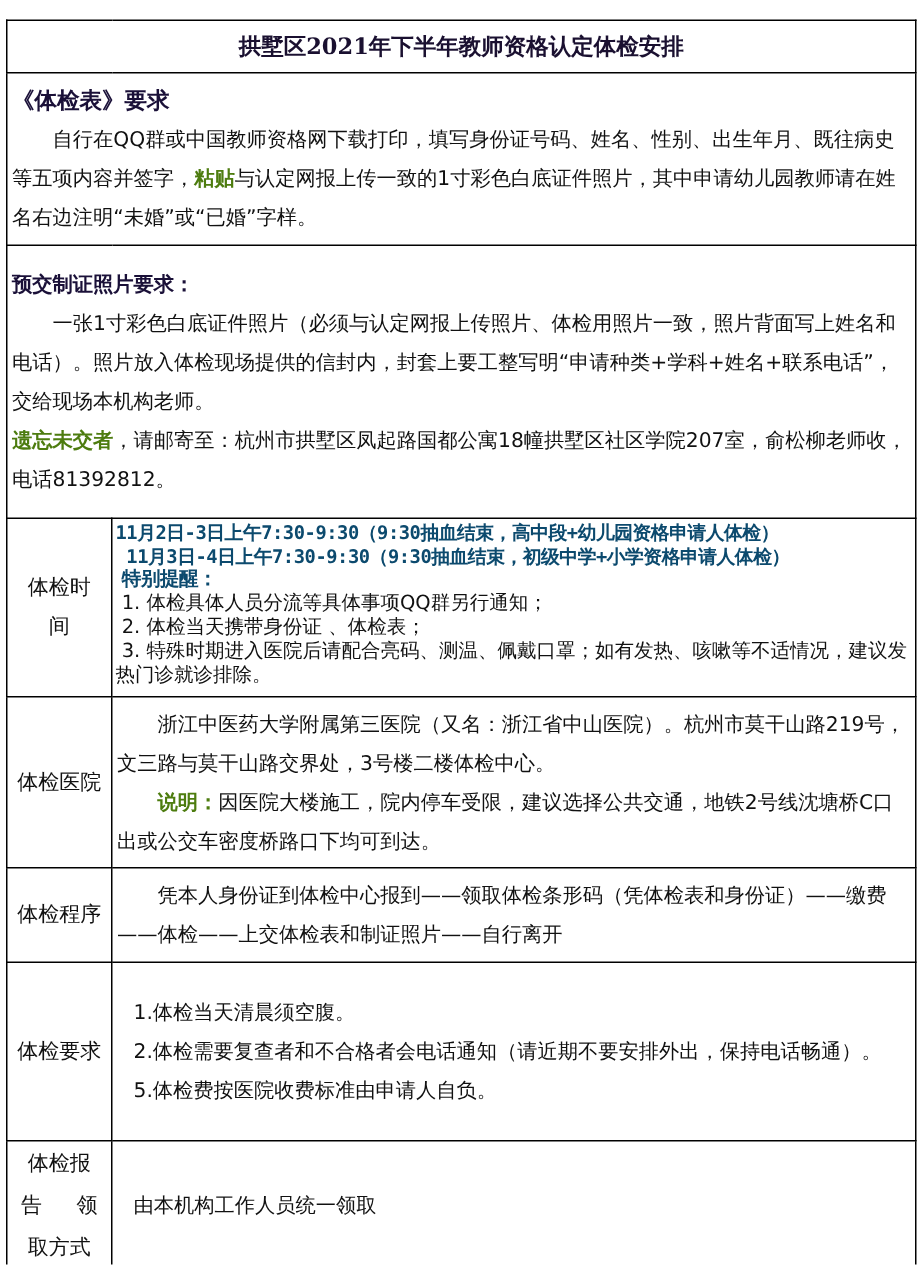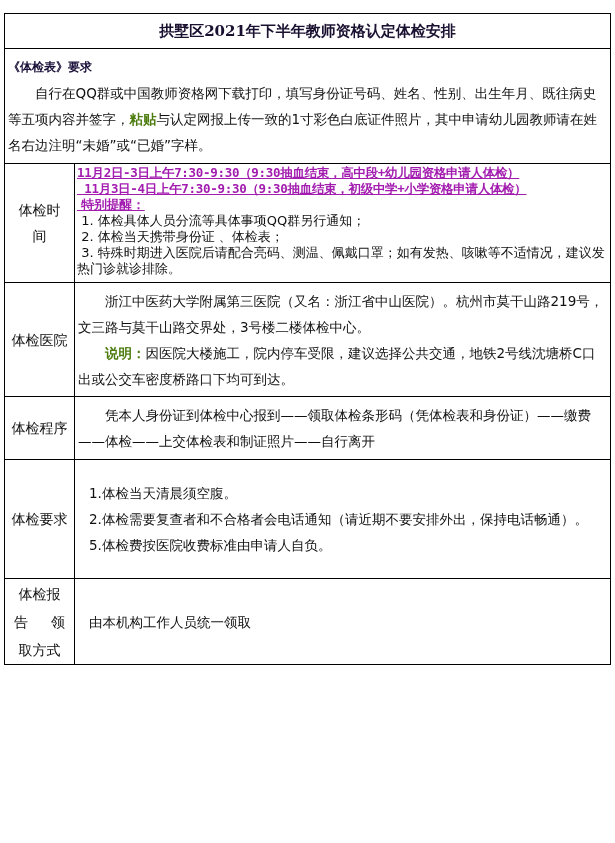--- a/index.html
+++ b/index.html
@@ -4,46 +4,53 @@
 <style>
   html, body { margin:0; padding:0; background:#ffffff; }
   body { width:615px; height:843px; position:relative; font-family:"DejaVu Sans","Liberation Sans",sans-serif; color:#111; }
   table { position:absolute; left:4px; top:13px; width:607px; border-collapse:collapse; table-layout:fixed; }
   td { border:1px solid #000; vertical-align:middle; padding:0 3px; font-size:13.5px; }
   .title { height:34px; text-align:center; font-family:"DejaVu Serif","Liberation Serif",serif; font-weight:bold; font-size:15px; color:#1a1030; }
   .bold { font-weight:bold; color:#1a1038; }
   .para { line-height:26px; margin:0; }
   .indent { text-indent:2em; }
   .label { text-align:center; font-size:14px; line-height:26px; }
-  .sched { font-family:"DejaVu Sans Mono","Liberation Mono",monospace; font-weight:bold; color:#a21caf; font-size:12.5px; line-height:16px; margin:0; letter-spacing:-0.3px; white-space:nowrap;text-decoration:underline; }
+  .sched { font-family:"DejaVu Sans Mono","Liberation Mono",monospace; font-weight:bold; color:#0c4a6e; font-size:12.5px; line-height:16px; margin:0; letter-spacing:-0.3px; white-space:nowrap; }
   .small { font-size:13px; line-height:16px; margin:0; }
   .strong-inline { font-weight:bold; color:#4d7c0f; }
   .justify-label { display:flex; justify-content:space-between; padding:0 6px; }
 </style>
 </head>
 <body>
 
 <table>
   <colgroup>
       <col style="width:70px">
       <col>
     </colgroup>
 
   <tbody>
       <tr style="height:35px">
     <td colspan="2" class="title">拱墅区2021年下半年教师资格认定体检安排</td>
   </tr>
 
   <tr style="height:115px">
     <td colspan="2" style="padding:2px 3px;">
-      <p class="para bold" style="font-size:12px;">《体检表》要求</p>
+      <p class="para bold" style="font-size:15px;">《体检表》要求</p>
       <p class="para indent"><span>自行在QQ群或中国教师资格网下载打印，填写身份证号码、姓名、性别、出生年月、既往病史等五项内容并签字，</span><span class="strong-inline">粘贴</span><span>与认定网报上传一致的1寸彩色白底证件照片，其中申请幼儿园教师请在姓名右边注明“未婚”或“已婚”字样。</span></p>
     </td>
   </tr>
 
+  <tr style="height:182px">
+    <td colspan="2" style="padding:2px 3px;">
+      <p class="para bold">预交制证照片要求：</p>
+      <p class="para indent">一张1寸彩色白底证件照片（必须与认定网报上传照片、体检用照片一致，照片背面写上姓名和电话）。照片放入体检现场提供的信封内，封套上要工整写明“申请种类+学科+姓名+联系电话”，交给现场本机构老师。</p>
+      <p class="para"><span class="strong-inline">遗忘未交者</span><span>，请邮寄至：杭州市拱墅区凤起路国都公寓18幢拱墅区社区学院207室，俞松柳老师收，电话81392812。</span></p>
+    </td>
+  </tr>
 
   <tr style="height:119px">
     <td class="label">
       <div>体检时</div>
       <div>间</div>
     </td>
     <td style="padding:1px 2px; vertical-align:top;">
       <p class="sched">11月2日-3日上午7:30-9:30（9:30抽血结束，高中段+幼儿园资格申请人体检）</p>
       <p class="sched" style="white-space:pre;"> 11月3日-4日上午7:30-9:30（9:30抽血结束，初级中学+小学资格申请人体检）</p>
       <p class="sched" style="font-family:'DejaVu Sans','Liberation Sans',sans-serif;white-space:pre;font-size:13px;"> 特别提醒：</p>

